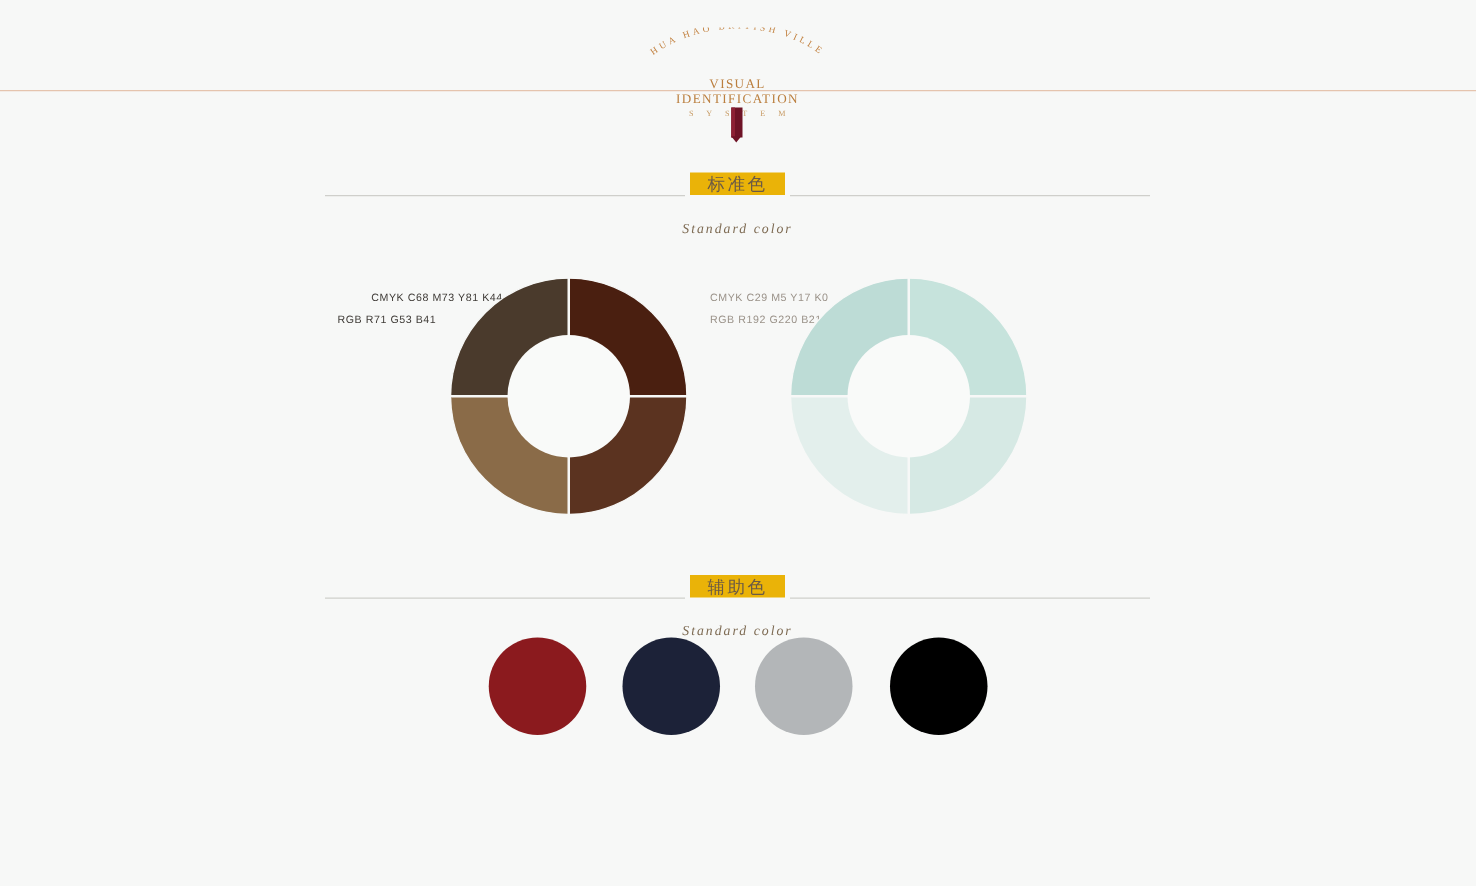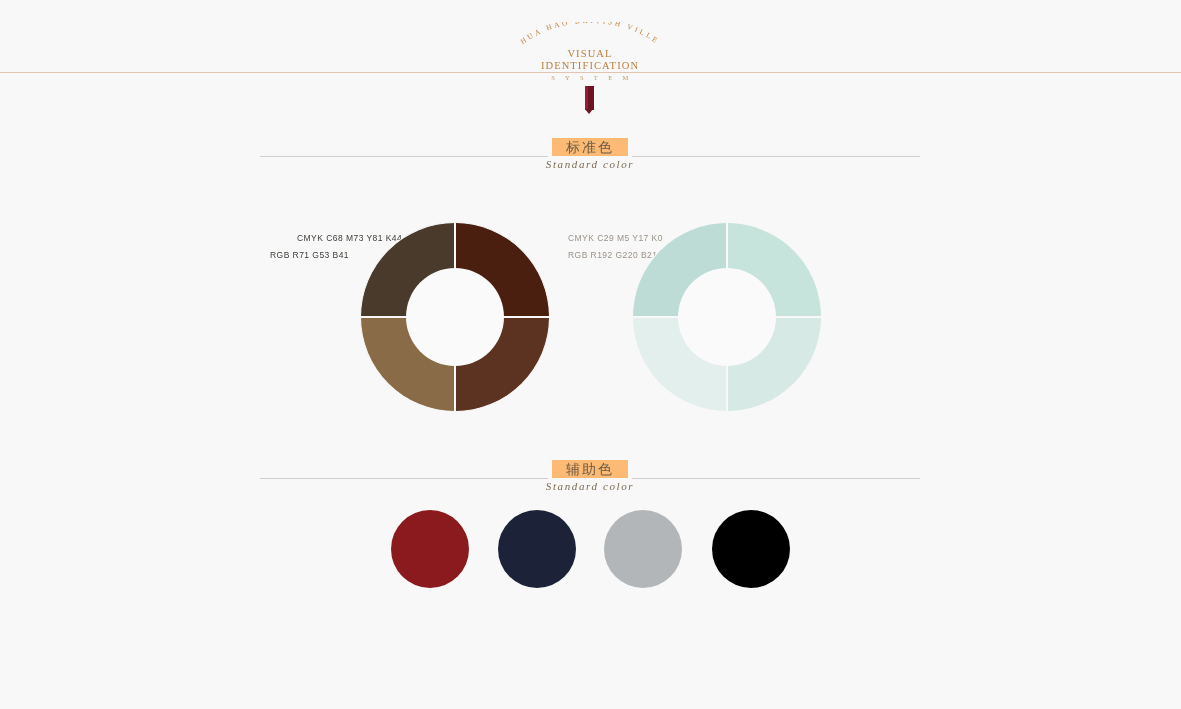--- a/index.html
+++ b/index.html
@@ -42,21 +42,21 @@
     height: 50px;
   }
   #arc-text-svg text {
     font-family: "Liberation Serif", serif;
     font-size: 7.4px;
     letter-spacing: 2.7px;
     fill: #c2803f;
   }
   #logo-lines {
     position: absolute;
-    left: 0; top: 26px;
+    left: 0; top: 40px;
     width: 200px;
     text-align: center;
     font-family: "Liberation Serif", serif;
     color: #c08a4a;
   }
   .logo-line-main {
     font-size: 10.5px;
     letter-spacing: 1.1px;
     line-height: 12px;
     color: #bb7f3f;
@@ -111,30 +111,30 @@
   .section-title-cn {
     font-family: "Liberation Sans", sans-serif;
     font-size: 14px;
     color: #6b5a45;
     letter-spacing: 2px;
     line-height: 18px;
     position: relative;
     z-index: 2;
     display: inline-block;
     padding: 0 14px;
-    background: #fdba74;
+    background: #eab308;
   }
   .section-title-en {
     font-family: "Liberation Serif", serif;
     font-style: italic;
     font-size: 11px;
     color: #7d6a52;
     letter-spacing: 1.6px;
     line-height: 15px;
-    margin-top: 1px;
+    margin-top: 19px;
   }
 
   
   .donut {
     position: absolute;
     width: 190px;
     height: 190px;
     border-radius: 50%;
   }
   .donut .quad {

